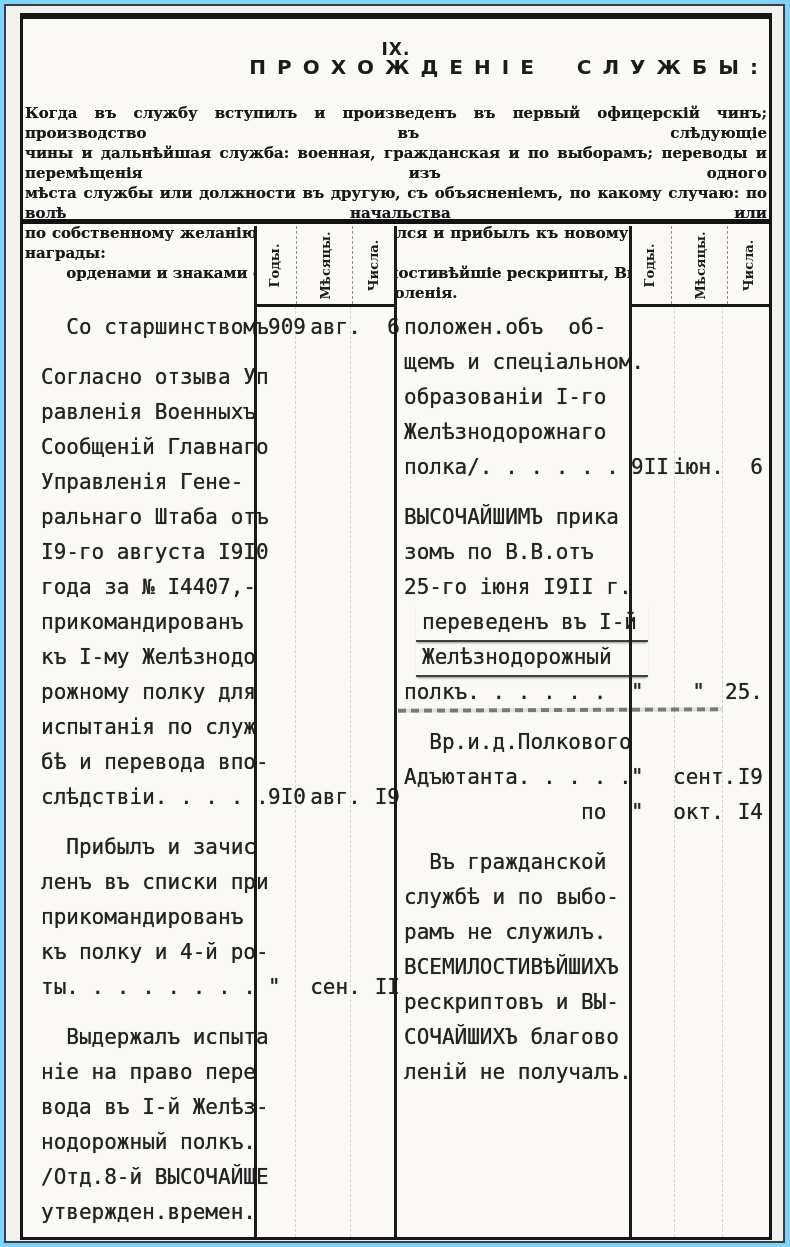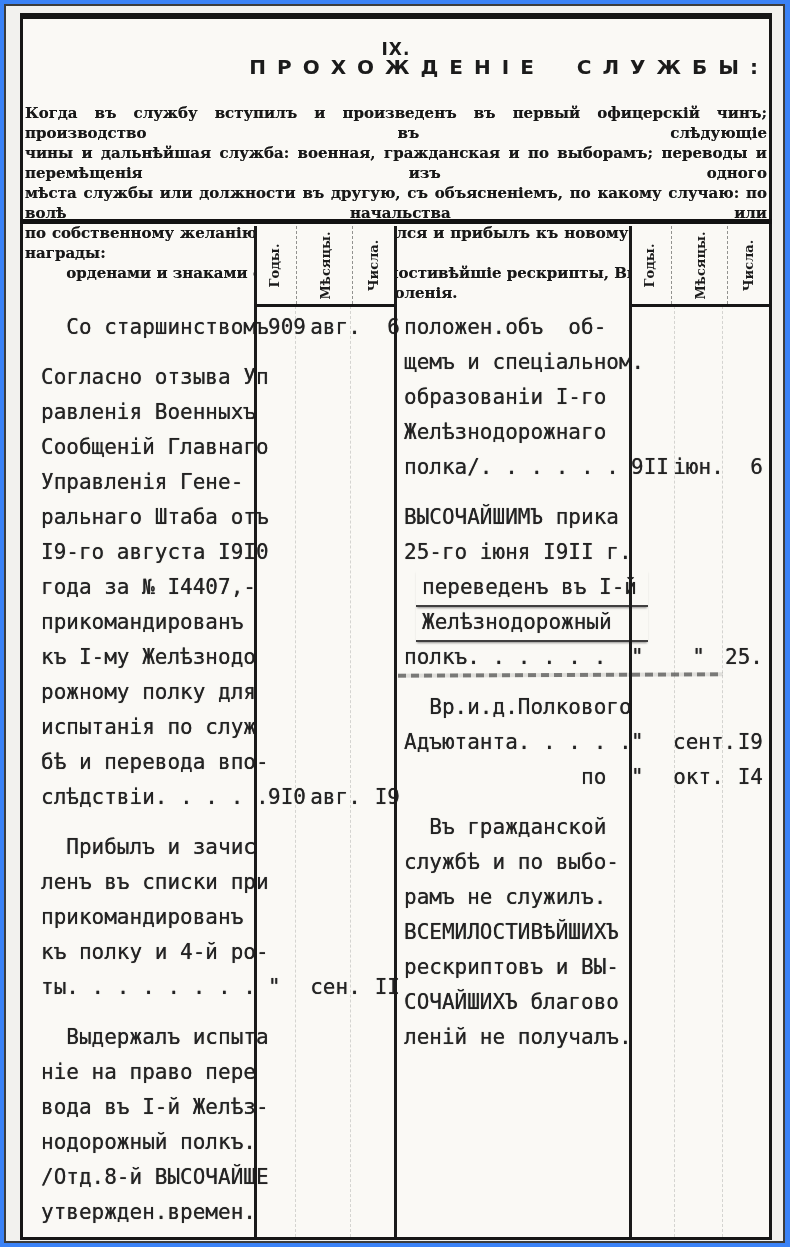--- a/index.html
+++ b/index.html
@@ -1,17 +1,17 @@
 <!DOCTYPE html>
 <html><head>
 <meta charset="utf-8">
 <style>
   html,body{margin:0;padding:0;}
   body{background:#e9e9e7;font-family:"DejaVu Serif", serif;}
-  .page{position:relative;width:790px;height:1247px;background:#3b82f6;overflow:hidden;
+  .page{position:relative;width:790px;height:1247px;background:#7dd3fc;overflow:hidden;
         -webkit-font-smoothing:antialiased;}
   .outer-frame{position:absolute;left:4px;top:4px;right:5px;bottom:4px;border:2px solid #3c3c3c;
         background:#f2f1ee;}
   .inner-frame{position:absolute;left:20px;top:13px;right:18px;bottom:7px;
         border:3px solid #161616;border-top-width:6px;background:#faf9f5;}
   .content{position:absolute;left:23px;top:19px;right:21px;bottom:10px;color:#1b1b1b;}
 
   
   .section-number{position:absolute;top:20px;left:0;right:0;text-align:center;
         font-family:"DejaVu Sans", sans-serif;font-weight:bold;font-size:17px;letter-spacing:1px;}
@@ -131,20 +131,21 @@
       <div class="record-col right">
           <div class="para">
             <div class="row"><span class="txt">положен.объ  об-</span></div>
             <div class="row"><span class="txt">щемъ и спеціальном.</span></div>
             <div class="row"><span class="txt">образованіи I-го</span></div>
             <div class="row"><span class="txt">Желѣзнодорожнаго</span></div>
             <div class="row"><span class="txt">полка/. . . . . .</span><span class="dcell yr">9II</span><span class="dcell mo">іюн.</span><span class="dcell dy">6</span></div>
           </div>
           <div class="para">
             <div class="row"><span class="txt">ВЫСОЧАЙШИМЪ прика</span></div>
+            <div class="row"><span class="txt">зомъ по В.В.отъ</span></div>
             <div class="row"><span class="txt">25-го іюня I9II г.</span></div>
             <div class="row"><span class="txt ul">переведенъ въ I-й</span></div>
             <div class="row"><span class="txt ul">Желѣзнодорожный</span></div>
             <div class="row"><span class="txt">полкъ. . . . . .</span><span class="dcell yr">"</span><span class="dcell mo">"</span><span class="dcell dy">25.</span><div class="smudge"></div></div>
           </div>
           <div class="para">
             <div class="row"><span class="txt">  Вр.и.д.Полкового</span></div>
             <div class="row"><span class="txt">Адъютанта. . . . .</span><span class="dcell yr">"</span><span class="dcell mo">сент.</span><span class="dcell dy">I9</span></div>
             <div class="row"><span class="txt">              по</span><span class="dcell yr">"</span><span class="dcell mo">окт.</span><span class="dcell dy">I4</span></div>
           </div>

